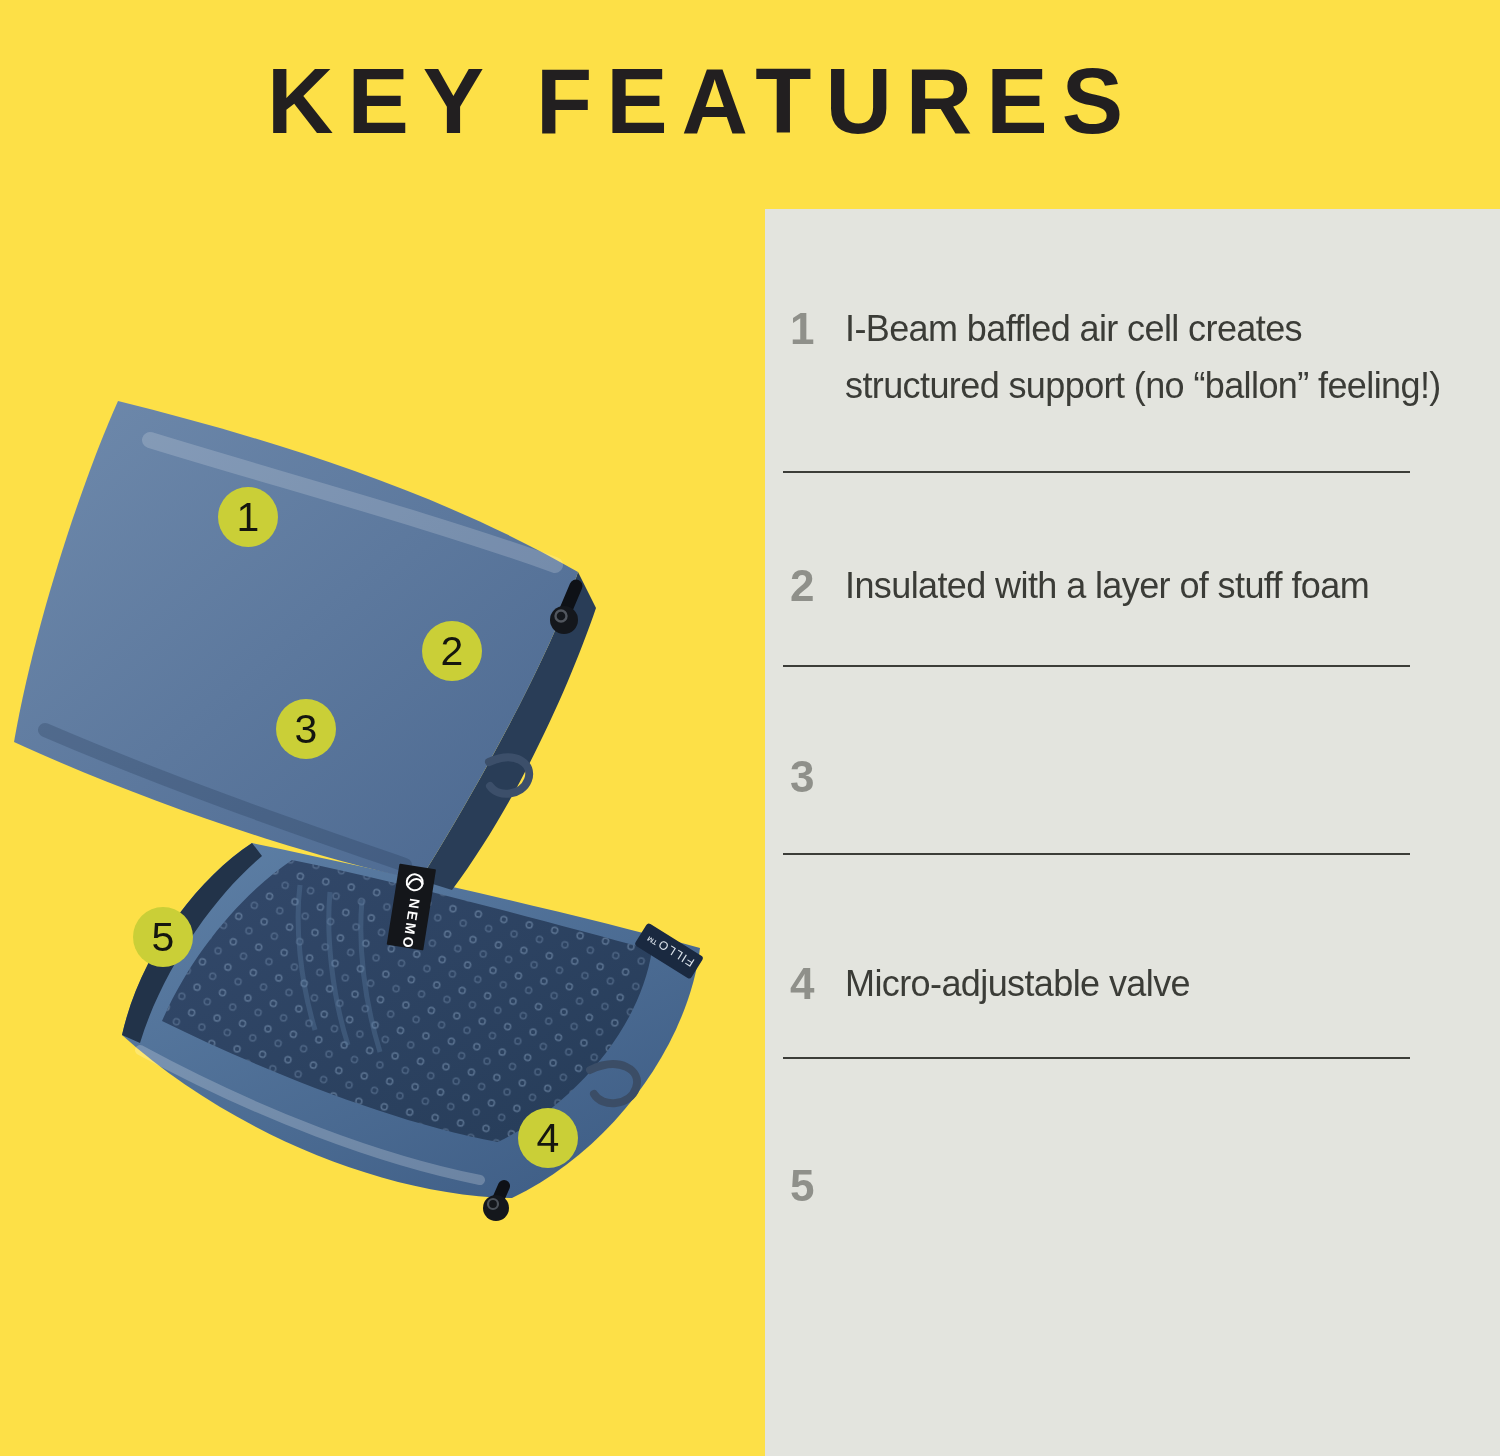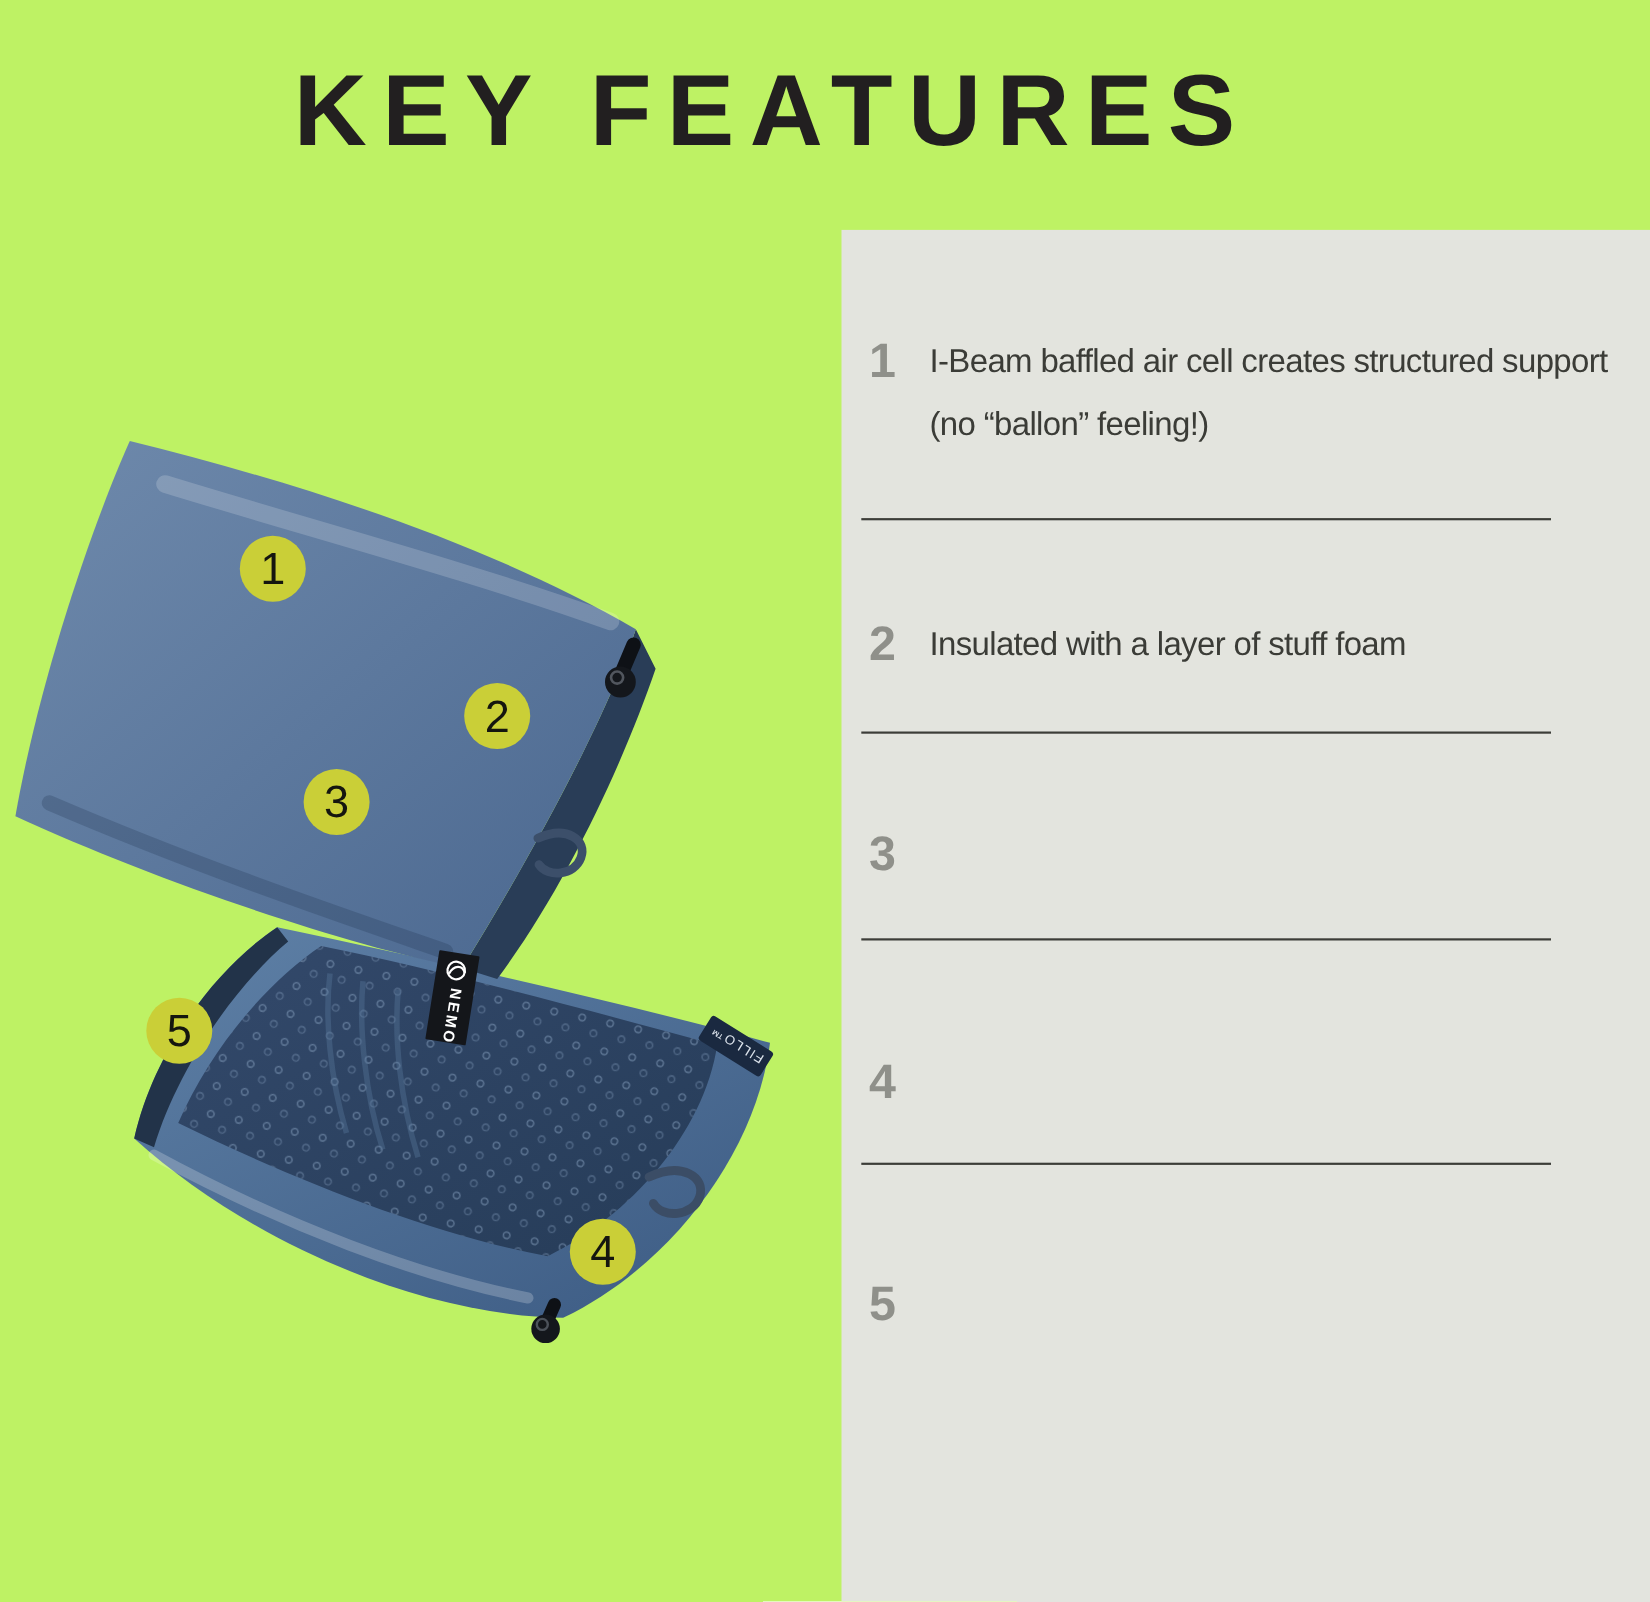--- a/index.html
+++ b/index.html
@@ -1,19 +1,19 @@
 <!DOCTYPE html>
 <html><head>
 <meta charset="utf-8">
 <style>
   html,body{margin:0;padding:0;background:#ffffff;}
   .page{
     position:relative;
     width:1500px;height:1456px;
-    background:#bef264;
+    background:#fde047;
     overflow:hidden;
     font-family:"Liberation Sans", sans-serif;
   }
   
   .title{
     position:absolute;
     left:702px;top:-11px;
     transform:translateX(-50%);
     white-space:nowrap;
     font-size:92px;line-height:100px;
@@ -36,21 +36,21 @@
   .f4{padding:100px 0 45px 25px;}
   .f5{padding:98px 0 0 25px;}
   .num{
     flex:0 0 55px;width:55px;
     font-size:44px;line-height:57px;
     font-weight:bold;
     color:#8f908a;
   }
   .txt{
     margin:0;width:620px;
-    font-size:30px;line-height:57px;
+    font-size:36px;line-height:57px;
     letter-spacing:-0.6px;
     color:#3b3c37;
   }
   .divider{
     border:none;margin:0 0 0 18px;
     width:627px;height:0;
     border-top:2px solid #3c3d38;
   }
   
   .photo{
@@ -178,20 +178,21 @@
     </section>
     <hr class="divider">
 
     <section class="feature f3">
       <span class="num">3</span>
     </section>
     <hr class="divider">
 
     <section class="feature f4">
       <span class="num">4</span>
+      <p class="txt">Micro-adjustable valve</p>
     </section>
     <hr class="divider">
 
     <section class="feature f5">
       <span class="num">5</span>
     </section>
 
   </div>
 </div>
 

